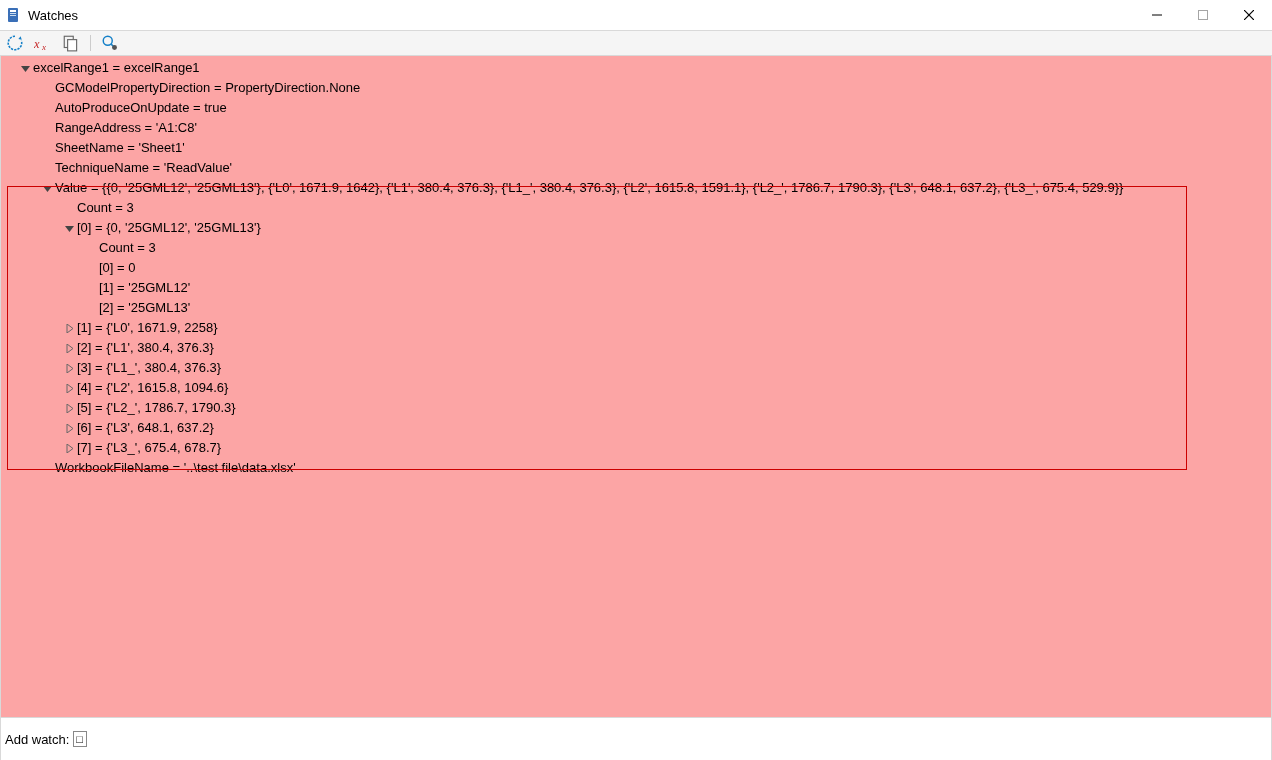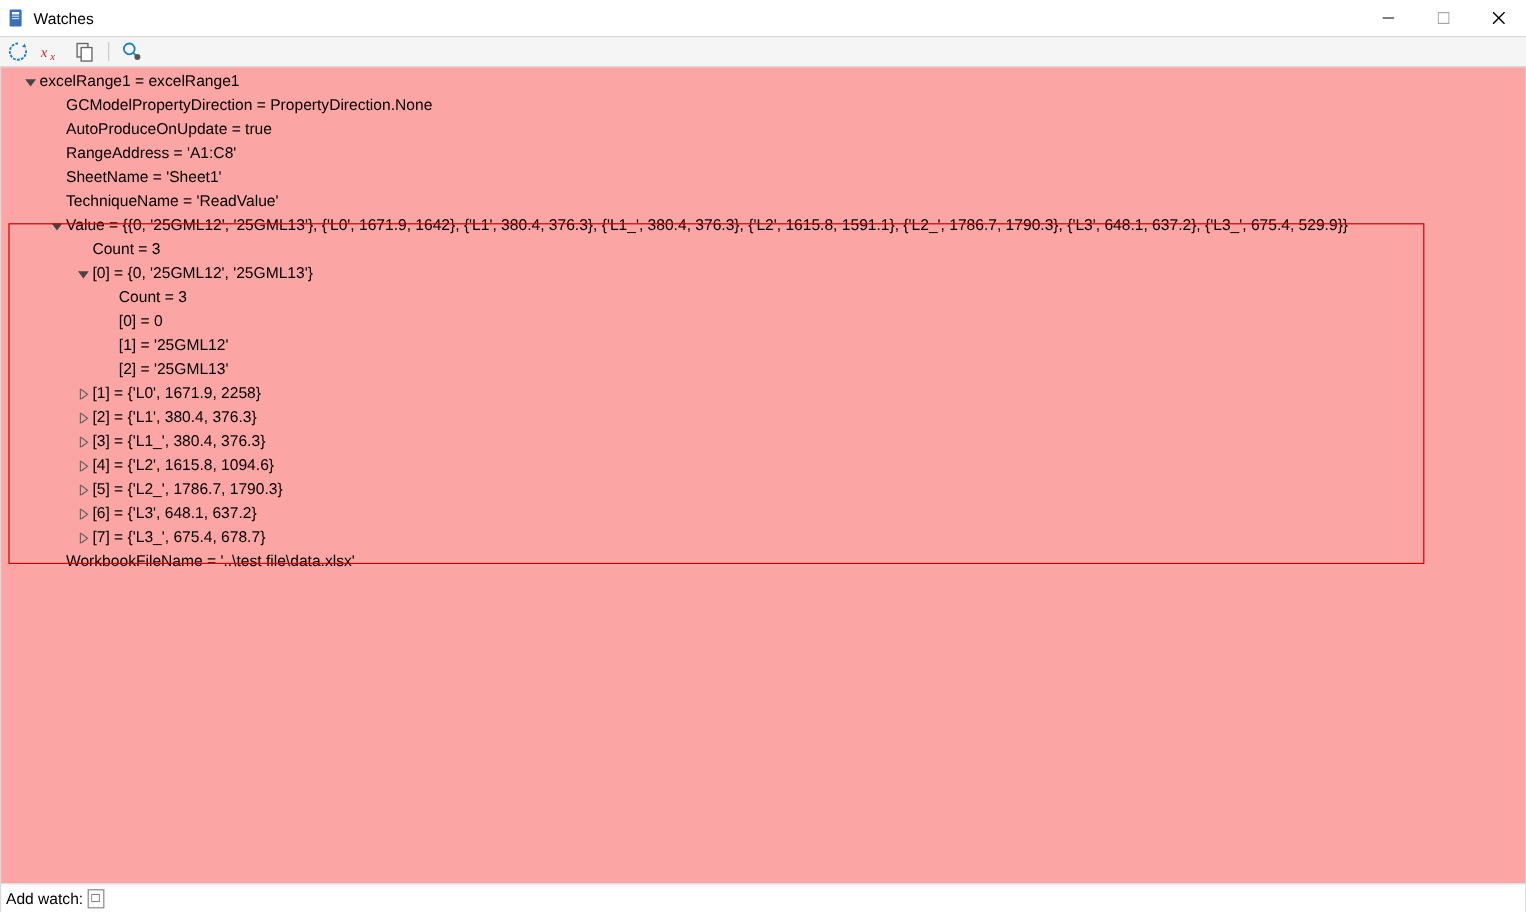--- a/index.html
+++ b/index.html
@@ -94,21 +94,21 @@
     position: absolute;
     border: 1px solid #c00;
     pointer-events: none;
     left: 6px;
     top: 130px;
     width: 1180px;
     height: 284px;
   }
 
   .footer {
-    height: 24px;
+    height: 43px;
     border-top: 1px solid #d9d9d9;
     border-left: 1px solid #d9d9d9;
     border-right: 1px solid #d9d9d9;
     display: flex; align-items: center;
     padding: 0 4px;
     background: #fff;
   }
   .footer-label { font-size: 13px; margin-right: 4px; }
   .footer-input {
     width: 14px; height: 16px;

